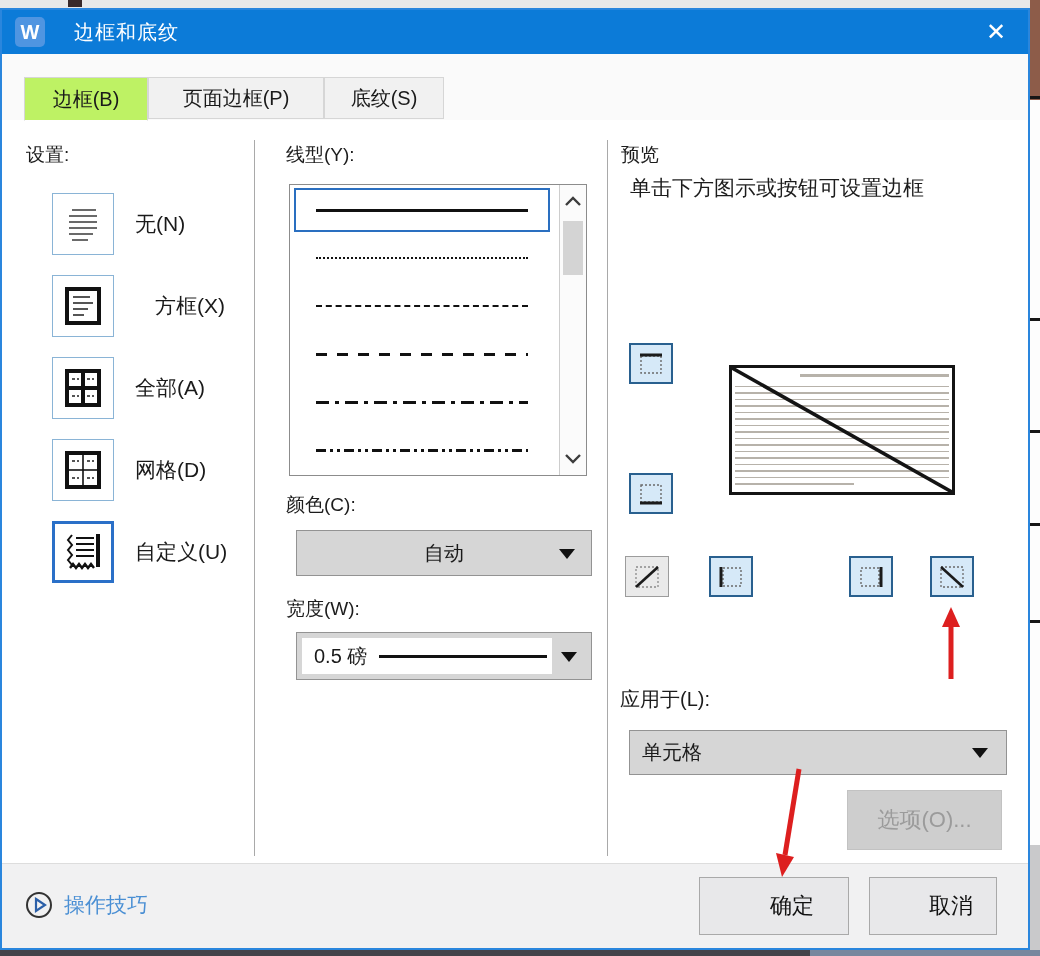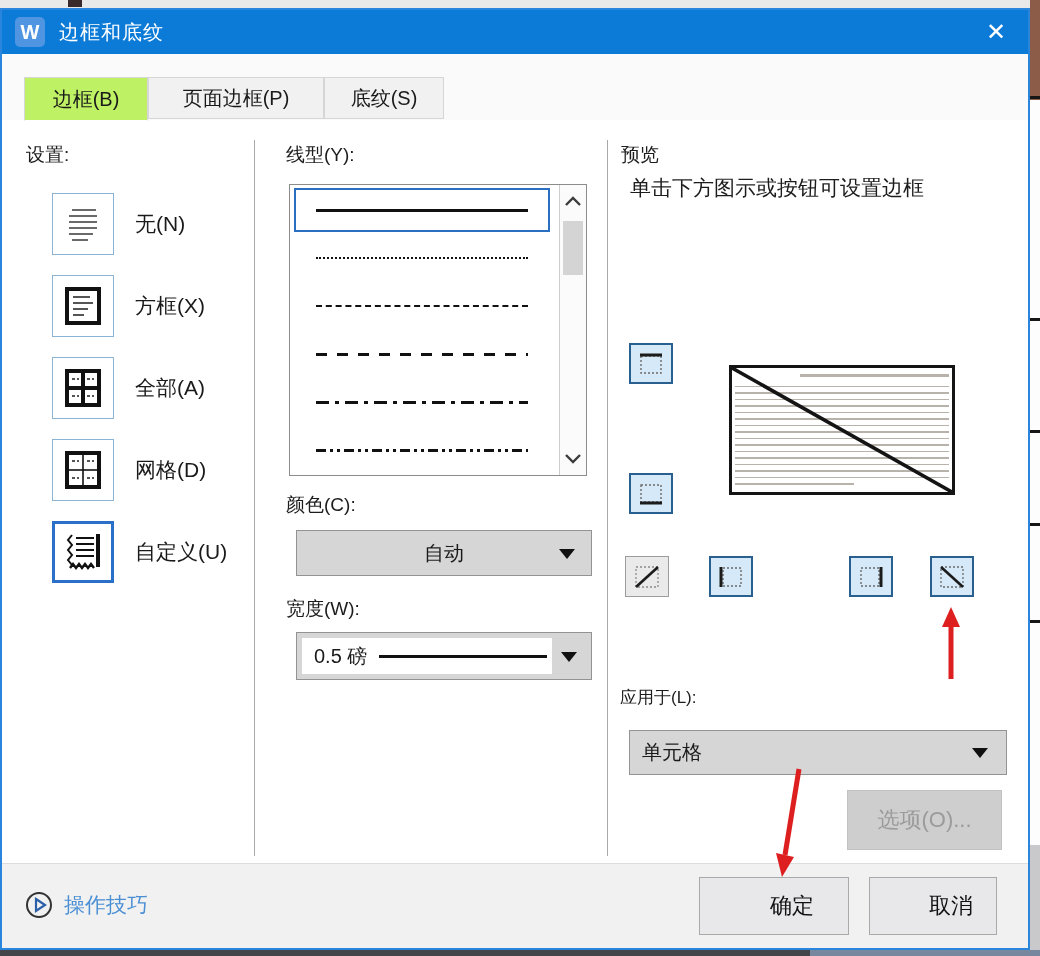--- a/index.html
+++ b/index.html
@@ -21,21 +21,21 @@
   .bottom-sliver .lite{position:absolute;left:810px;top:0;width:230px;height:6px;background:#77879e;}
 
   .dialog{position:absolute;left:0;top:8px;width:1026px;height:938px;
     border:2px solid #2a86dd;background:#fdfdfd;}
 
   
   .titlebar{position:absolute;left:0;top:0;width:100%;height:44px;background:#0c7bd8;
     display:flex;align-items:center;}
   .wlogo{width:30px;height:30px;margin-left:13px;border-radius:5px;background:#4f95e1;
     color:#fff;font-weight:bold;font-size:20px;display:flex;align-items:center;justify-content:center;}
-  .title-text{color:#fff;font-size:20px;margin-left:14px;letter-spacing:1px;}
+  .title-text{color:#fff;font-size:20px;margin-left:29px;letter-spacing:1px;}
   .close-btn{position:absolute;right:10px;top:0;width:44px;height:44px;color:#fff;font-size:24px;
     display:flex;align-items:center;justify-content:center;cursor:default;}
 
   
   .tabstrip{position:absolute;left:0;top:44px;width:100%;height:66px;background:#fafafa;}
   .tab{position:absolute;top:23px;height:42px;box-sizing:border-box;font-size:20px;
     display:flex;align-items:center;justify-content:center;background:#f1f1f1;border:1px solid #d6d6d6;}
   .tab.active{background:#bef264;border-bottom:1px solid #fff;height:44px;z-index:2;}
   .tab-b{left:22px;width:124px;}
   .tab-p{left:146px;width:176px;}
@@ -169,21 +169,21 @@
         <svg width="46" height="46">
           <rect x="7" y="6" width="32" height="34" fill="none" stroke="#111" stroke-width="4"></rect>
           <g stroke="#555" stroke-width="2">
             <line x1="13" y1="14" x2="30" y2="14"></line>
               <line x1="13" y1="20" x2="33" y2="20"></line>
             <line x1="13" y1="26" x2="28" y2="26"></line>
               <line x1="13" y1="32" x2="24" y2="32"></line>
           </g>
         </svg>
       </div>
-      <div class="opt-label" style="top:172px;">方框(X)</div>
+      <div class="opt-label" style="top:172px;margin-left:20px;">方框(X)</div>
 
       <div class="opt-icon-box" style="top:237px;">
         <svg width="46" height="46">
           <rect x="7" y="6" width="32" height="34" fill="none" stroke="#111" stroke-width="4"></rect>
           <line x1="23" y1="6" x2="23" y2="40" stroke="#111" stroke-width="4"></line>
           <line x1="7" y1="23" x2="39" y2="23" stroke="#111" stroke-width="4"></line>
           <g stroke="#555" stroke-width="2" stroke-dasharray="3,2">
             <line x1="12" y1="14" x2="19" y2="14"></line>
               <line x1="27" y1="14" x2="34" y2="14"></line>
             <line x1="12" y1="31" x2="19" y2="31"></line>
@@ -323,21 +323,21 @@
           <rect x="3" y="3" width="22" height="20" fill="none" stroke="#6a6a6a" stroke-width="1.3" stroke-dasharray="2,2"></rect>
           <line x1="3" y1="3" x2="25" y2="23" stroke="#1b1b1b" stroke-width="2.6"></line>
         </svg>
       </div>
 
       <svg class="red-arrow" style="left:938px;top:485px;" width="22" height="78">
         <line x1="11" y1="74" x2="11" y2="18" stroke="#dd1f1f" stroke-width="5"></line>
         <polygon points="11,2 2,22 20,22" fill="#dd1f1f"></polygon>
       </svg>
 
-      <div class="sec-label" style="left:618px;top:566px;font-size:17px;">应用于(L):</div>
+      <div class="sec-label" style="left:618px;top:566px;font-size:20px;">应用于(L):</div>
       <div class="dropdown dd-apply">
         <span>单元格</span>
         <div class="dd-caret" style="right:18px;top:17px;"></div>
       </div>
 
       <div class="options-btn">选项(O)...</div>
 
       <svg class="red-arrow" style="left:766px;top:645px;" width="40" height="118">
         <line x1="31" y1="4" x2="17" y2="90" stroke="#dd1f1f" stroke-width="5"></line>
         <polygon points="14,112 8,88 26,92" fill="#dd1f1f"></polygon>

